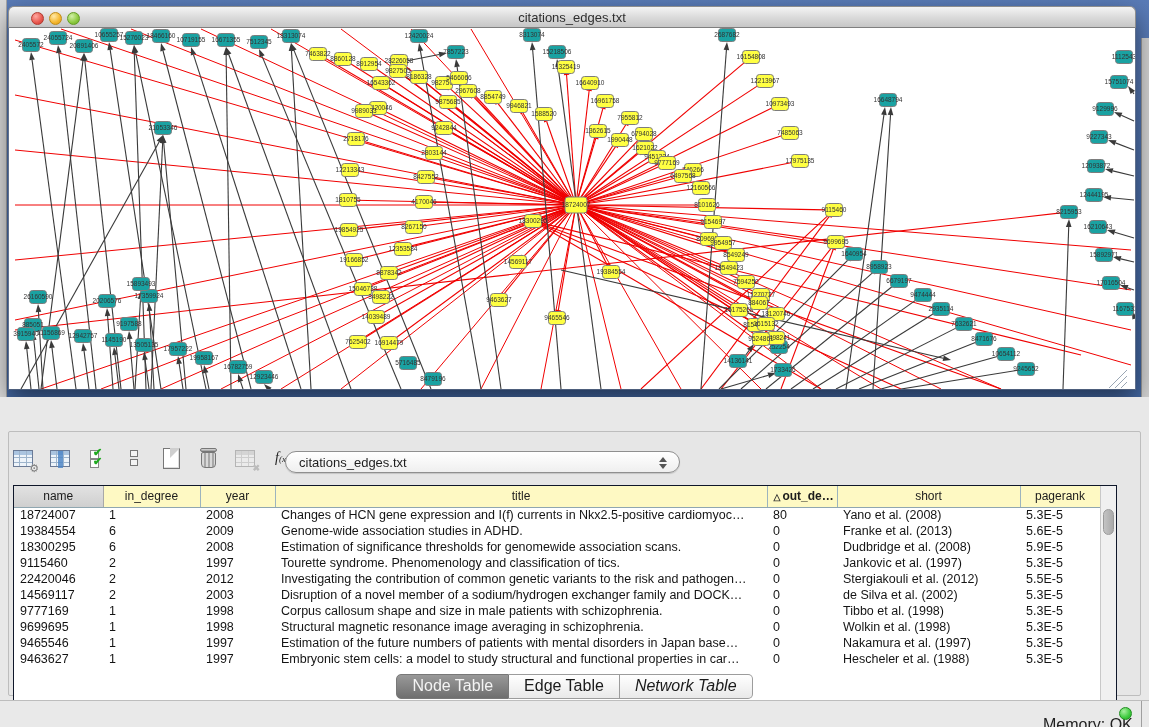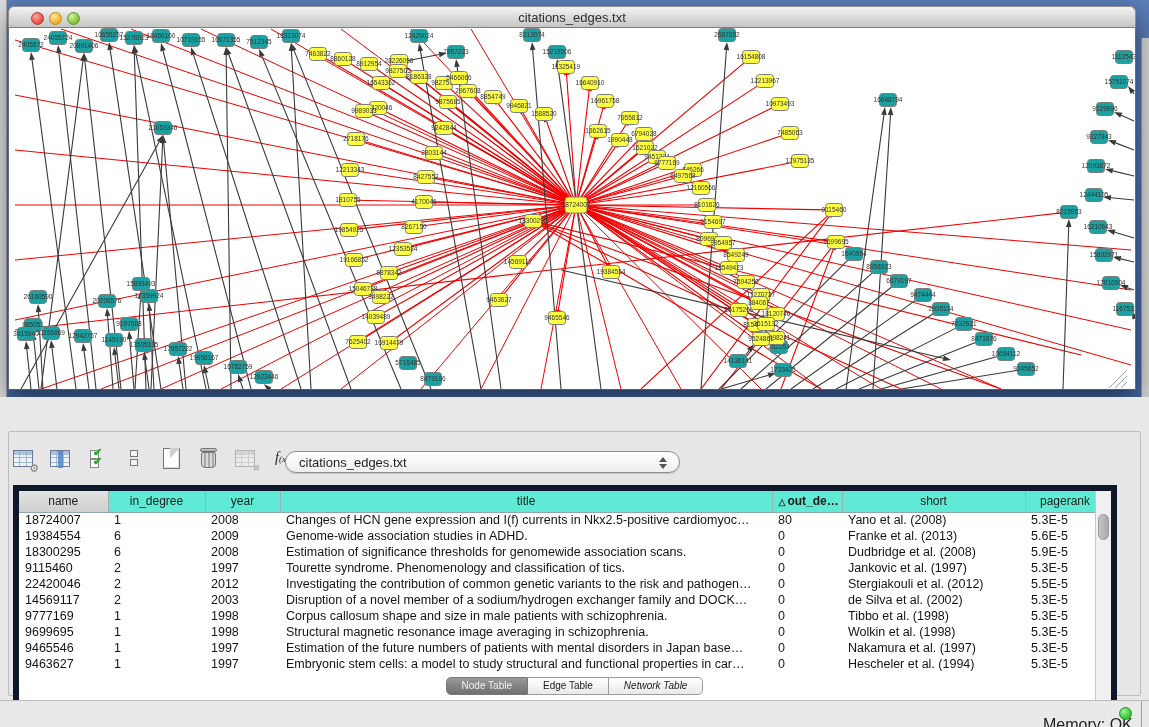--- a/index.html
+++ b/index.html
@@ -37,34 +37,34 @@
   .tb-icon { width:26px; height:26px; position:relative; display:flex; align-items:center; justify-content:center; }
   .fx { font-size:14px; color:#222; font-family:"Liberation Serif",serif; font-style:italic; letter-spacing:0; }
   .fx small { font-size:9px; font-style:italic; }
   .dropdown { position:absolute; left:285px; top:54px; width:395px; height:22px; border:1px solid #8f8f8f; border-radius:11px;
               background:linear-gradient(180deg,#ffffff,#efefef); box-shadow:0 1px 1px rgba(0,0,0,.15); }
   .dropdown .val { position:absolute; left:13px; top:3px; font-size:13px; color:#1e1e1e; }
   .dd-arrows { position:absolute; right:12px; top:4px; width:8px; height:14px; }
   .dd-arrows .up { position:absolute; left:0; top:1px; width:0; height:0; border-left:4px solid transparent; border-right:4px solid transparent; border-bottom:5px solid #555; }
   .dd-arrows .dn { position:absolute; left:0; bottom:1px; width:0; height:0; border-left:4px solid transparent; border-right:4px solid transparent; border-top:5px solid #555; }
 
-  .table-wrap { position:absolute; left:13px; top:88px; width:1104px; height:240px; border:6px solid #0f172a; background:#fff; }
+  .table-wrap { position:absolute; left:13px; top:88px; width:1104px; height:240px; border:1px solid #0f172a; background:#fff; }
   table { border-collapse:collapse; table-layout:fixed; width:1086px; }
-  th { height:21px; font-size:12px; font-weight:normal; color:#1c1c1c; background:#5eead4;
+  th { height:21px; font-size:12px; font-weight:normal; color:#1c1c1c; background:#fef9c3;
        border-right:1px solid #9cb4be; border-bottom:1px solid #8fa6b0; text-align:center; overflow:hidden; white-space:nowrap; }
   th.gray { background:linear-gradient(180deg,#e2e2e2,#cfcfcf); border-right:1px solid #a8a8a8; }
   th.sorted { text-align:left; padding-left:6px;font-weight:bold; }
   th .sort { font-size:9px; color:#333; margin-right:2px; }
   td { height:16px; font-size:12.5px; color:#141414; padding:0 0 0 6px; white-space:nowrap; overflow:hidden; }
   .vscroll { position:absolute; right:0; top:0; width:16px; height:100%; background:#f0f0f0; border-left:1px solid #c8c8c8; }
   .vscroll .thumb { position:absolute; left:2px; top:23px; width:11px; height:26px; border-radius:6px;
                     background:linear-gradient(90deg,#c4c4c4,#a9a9a9); border:1px solid #9a9a9a; }
 
   .tabs { position:absolute; left:0; top:277px; width:100%; height:24px; display:flex; justify-content:center; align-items:center; }
-  .seg { font-size:10px; color:#1a1a1a; padding:2px 15px 3px; background:linear-gradient(180deg,#ffffff,#e9e9e9);
+  .seg { font-size:16px; color:#1a1a1a; padding:2px 15px 3px; background:linear-gradient(180deg,#ffffff,#e9e9e9);
          border:1px solid #9c9c9c; border-left:none; cursor:default; }
   .seg:first-child { border-left:1px solid #9c9c9c; border-radius:5px 0 0 5px; }
   .seg:last-child { border-radius:0 5px 5px 0;font-style:italic; }
   .seg.active { background:linear-gradient(180deg,#999999,#6f6f6f); color:#f4f4f4; border-color:#787878; }
 
   .statusbar { position:absolute; left:0; top:303px; width:100%; height:27px; background:#e9e9e9; border-top:1px solid #bdbdbd; }
   .memory-label { position:absolute; left:1043px; top:15px; font-size:16px; color:#222; }
   .green-dot { position:absolute; left:1119px; top:6px; width:13px; height:13px; border-radius:50%;
                background:radial-gradient(circle at 35% 30%,#a8f0a0,#3ecb3e 60%,#25a825); border:1px solid #1f8f1f; }
   .status-divider { position:absolute; left:1141px; top:0; width:1px; height:100%; background:#9f9f9f; }
@@ -852,21 +852,21 @@
               <td>0</td>
               <td>Nakamura et al. (1997)</td>
               <td>5.3E-5</td>
             </tr>
             <tr>
               <td>9463627</td>
               <td>1</td>
               <td>1997</td>
               <td>Embryonic stem cells: a model to study structural and functional properties in car…</td>
               <td>0</td>
-              <td>Hescheler et al. (1994)</td>
+              <td>Hescheler et al. (1988)</td>
               <td>5.3E-5</td>
             </tr>
           </tbody>
         </table>
       <div class="vscroll">
           <div class="thumb"></div>
         </div>
     </div>
 
     <div class="tabs" id="tabs">

